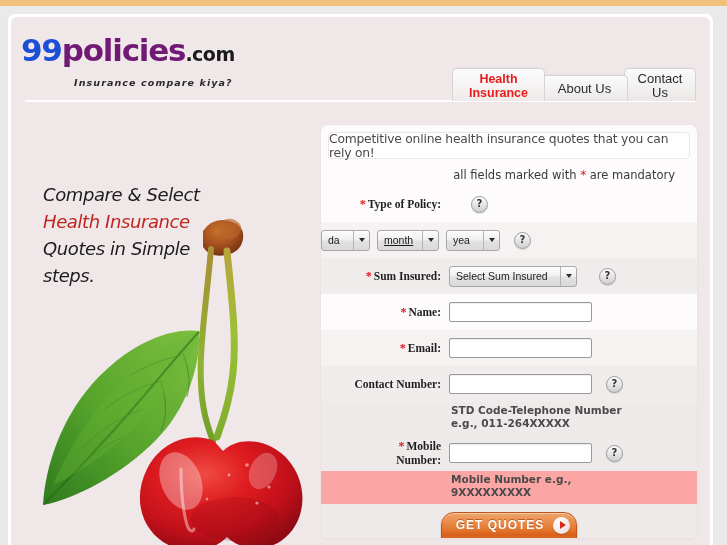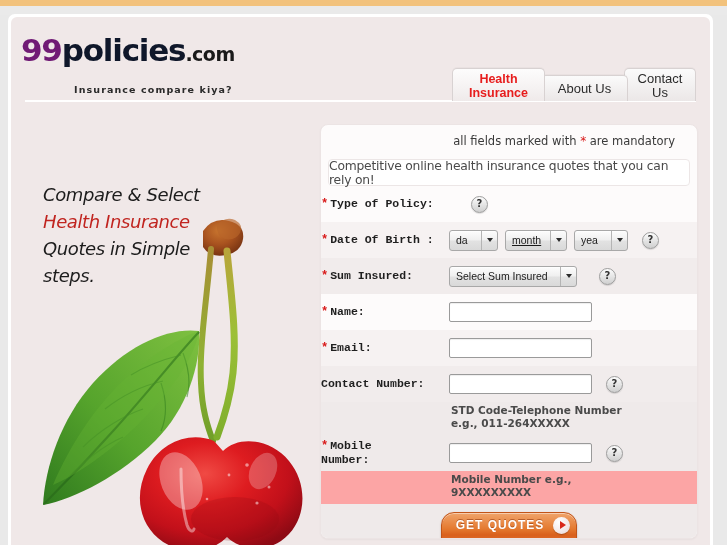--- a/index.html
+++ b/index.html
@@ -59,37 +59,38 @@
     user-select: none;
   }
   #logo .logo-main {
     font-family: "DejaVu Sans", sans-serif;
     font-size: 31px;
     font-weight: bold;
     letter-spacing: -1.2px;
     line-height: 1;
     display: block;
   }
-  #logo .nine { color: #701a75; }
-  #logo .policies { color: #0f172a; }
+  #logo .nine { color: #1d4ed8; }
+  #logo .policies { color: #701a75; }
   #logo .dotcom {
     color: #1a1a1a;
     font-size: 19px;
     letter-spacing: -0.5px;
   }
   #logo .tagline {
     display: block;
     text-align: right;
     font-family: "DejaVu Sans", sans-serif;
     font-size: 9.5px;
     font-weight: bold;
     letter-spacing: 1.1px;
     color: #2a2a2a;
-    margin-top: 18px;
+    margin-top: 11px;
     padding-right: 2px;
+    font-style: italic;
   }
 
   
   #tabs {
     position: absolute;
     right: 14px;
     bottom: 8px;
     height: 34px;
     display: flex;
     align-items: flex-end;
@@ -221,26 +222,26 @@
     align-items: center;
     min-height: 30px;
     padding: 3px 0;
   }
   .frow.alt  { background: #f6f2f2; }
   .frow.alt2 { background: #f1ecec; }
   .frow.alt3 { background: #efeaea; }
 
   .flabel {
     width: 128px;
-    text-align: left;
+    text-align: right;
     padding-right: 8px;
     font-size: 11.5px;
     font-weight: bold;
     color: #1f1f1f;
-    font-family: Liberation Mono, monospace;
+    font-family: Liberation Serif, serif;
     line-height: 14px;
     box-sizing: border-box;
   }
   .flabel .star {
     color: #d81919;
     font-weight: bold;
     font-size: 12px;
     margin-right: 2px;
   }
   .fctl {
@@ -484,41 +485,38 @@
     <div id="promo-text">
       <span>Compare &amp; Select</span><br>
       <span class="red">Health Insurance</span><br>
       <span>Quotes in Simple</span><br>
       <span>steps.</span>
     </div>
   </div>
 
   <div id="form-panel">
 
+    <div id="tagline-box">Competitive online health insurance quotes that you can rely on!</div>
+
     <div id="mandatory-note">
       <span>all fields marked with</span>
       <span class="star">*</span>
       <span>are mandatory</span>
     </div>
 
-    <div id="tagline-box">Competitive online health insurance quotes that you can rely on!</div>
-
     <div class="frow">
       <div class="flabel">
         <span class="star">*</span><span>Type of Policy:</span>
       </div>
       <div class="fctl">
         <span class="help help-far">?</span>
       </div>
     </div>
 
     <div class="frow alt">
-      <div class="flabel">
-        <span class="star">*</span><span>Date Of Birth :</span>
-      </div>
       <div class="fctl">
         <div class="sel sel-day">
           <span class="sel-txt">da</span>
           <span class="sel-arrow">
                 <i></i>
               </span>
         </div>
         <div class="sel sel-month">
           <span class="sel-txt">month</span>
           <span class="sel-arrow">

